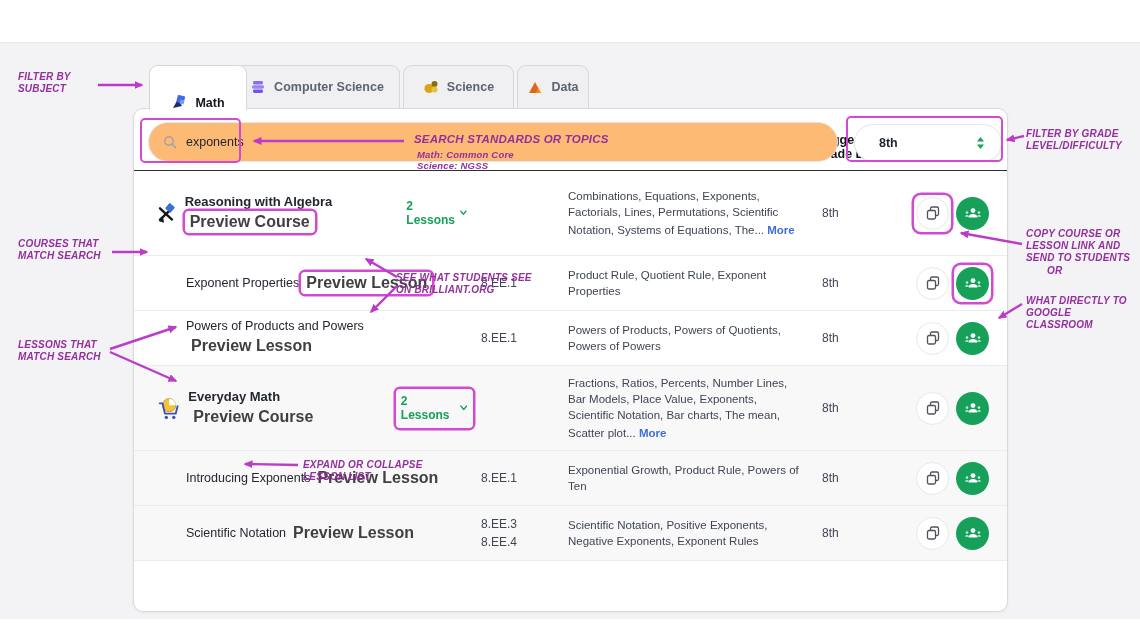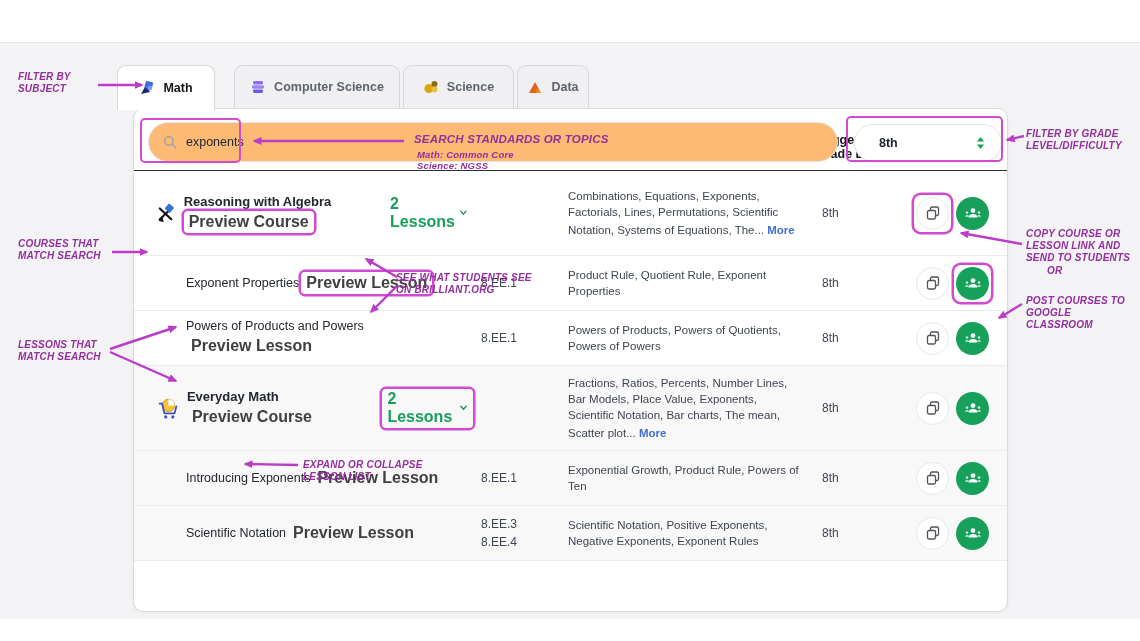--- a/index.html
+++ b/index.html
@@ -39,21 +39,21 @@
   .row.course { min-height:85px; }
   .row.lesson { min-height:55px; }
   .name-cell { display:flex; align-items:center; gap:7px; padding-right:8px; }
   .lesson .name-cell { padding-left:30px; }
   .name-lines { display:flex; gap:3px; }
   .name-line1 { display:flex; align-items:center; flex-wrap:wrap; gap:2px; }
   .row-name { font-size:12.5px; color:#23272f; }
   .course .row-name { font-weight:700; font-size:13px; }
   .plink-wrap { display:inline-block; padding:2px 5px; border-radius:4px; }
   .plink { font-size:16px; font-weight:700; color:#404040; text-decoration:none; cursor:pointer; }
-  .lessons-toggle { display:inline-flex; align-items:center; gap:4px; font-size:16px; font-weight:700;
+  .lessons-toggle { display:inline-flex; align-items:center; gap:4px; font-size:12px; font-weight:700;
                     color:#16a05a; cursor:pointer; padding:1px 6px 1px 5px; margin-left:-5px; border-radius:4px; width:max-content; }
   .standards-cell { font-size:12px; color:#3f4652; white-space:pre-line; line-height:1.5; }
   .topics-cell { font-size:11.5px; color:#3f4652; line-height:1.4; padding-right:14px; }
   .more-link { display:inline-block; margin-top:2px; font-size:11.5px; font-weight:600; color:#3f6fd8; cursor:pointer; }
   .grade-cell { font-size:12px; color:#3f4652; padding-left:6px; }
   .share-cell { display:flex; justify-content:flex-end; gap:3px; }
   .btn-wrap { padding:2px; border-radius:7px; }
   .circle-btn { width:33px; height:33px; border-radius:50%; display:flex; align-items:center; justify-content:center; cursor:pointer; }
   .copy-btn { background:#fff; border:1px solid #e8e8eb; }
   .classroom-btn { background:#16a05a; border:none; }
@@ -66,21 +66,21 @@
   .ann-lg { font-size:11.5px; }
   .ann-sub { font-weight:600; font-size:9.5px; }
   .overlay { position:absolute; left:0; top:0; z-index:4; pointer-events:none; }
 </style>
 </head>
 <body>
 
 <div class="top-strip"></div>
 <div class="bottom-strip"></div>
 
-<div class="tab active" style="left:117px;width:98px;">
+<div class="tab active" style="left:149px;width:98px;align-items:flex-end;">
   <svg width="16" height="16" viewBox="0 0 16 16">
       <path d="M2 14 L7 5 L11 12 Z" fill="#1d2b6e"></path>
       <rect x="6" y="1.5" width="7.5" height="7.5" rx="1" fill="#4169e1" transform="rotate(14 9.7 5.2)"></rect>
       <rect x="9" y="6" width="4" height="4" fill="#7c9bf2" transform="rotate(14 11 8)"></rect>
     </svg>
   <span>Math</span>
 </div>
 <div class="tab" style="left:234px;width:166px;">
   <svg width="16" height="16" viewBox="0 0 16 16">
       <rect x="3" y="2" width="10" height="3.4" rx="1.4" fill="#8b6df0"></rect>
@@ -422,21 +422,21 @@
 <div class="ann" style="left:396px;top:272px;">SEE WHAT STUDENTS SEE
 ON BRILLIANT.ORG</div>
 <div class="ann" style="left:303px;top:459px;">EXPAND OR COLLAPSE
 LESSON LIST</div>
 <div class="ann" style="left:1026px;top:128px;">FILTER BY GRADE
 LEVEL/DIFFICULTY</div>
 <div class="ann" style="left:1026px;top:228px;">COPY COURSE OR
 LESSON LINK AND
 SEND TO STUDENTS</div>
 <div class="ann" style="left:1026px;top:265px;margin-left:21px;">OR</div>
-<div class="ann" style="left:1026px;top:295px;">POST COURSES TO
+<div class="ann" style="left:1026px;top:295px;">WHAT DIRECTLY TO
 GOOGLE
 CLASSROOM</div>
 
 <svg class="overlay" width="1140" height="641">
   <defs>
     <marker id="ah" markerWidth="10" markerHeight="9" refX="7.5" refY="4" orient="auto" markerUnits="userSpaceOnUse">
       <path d="M0,0 L9,4 L0,8 Z" fill="#bb3cc9"></path>
     </marker>
   </defs>
   <g stroke="#bb3cc9" stroke-width="2.4" fill="none">

